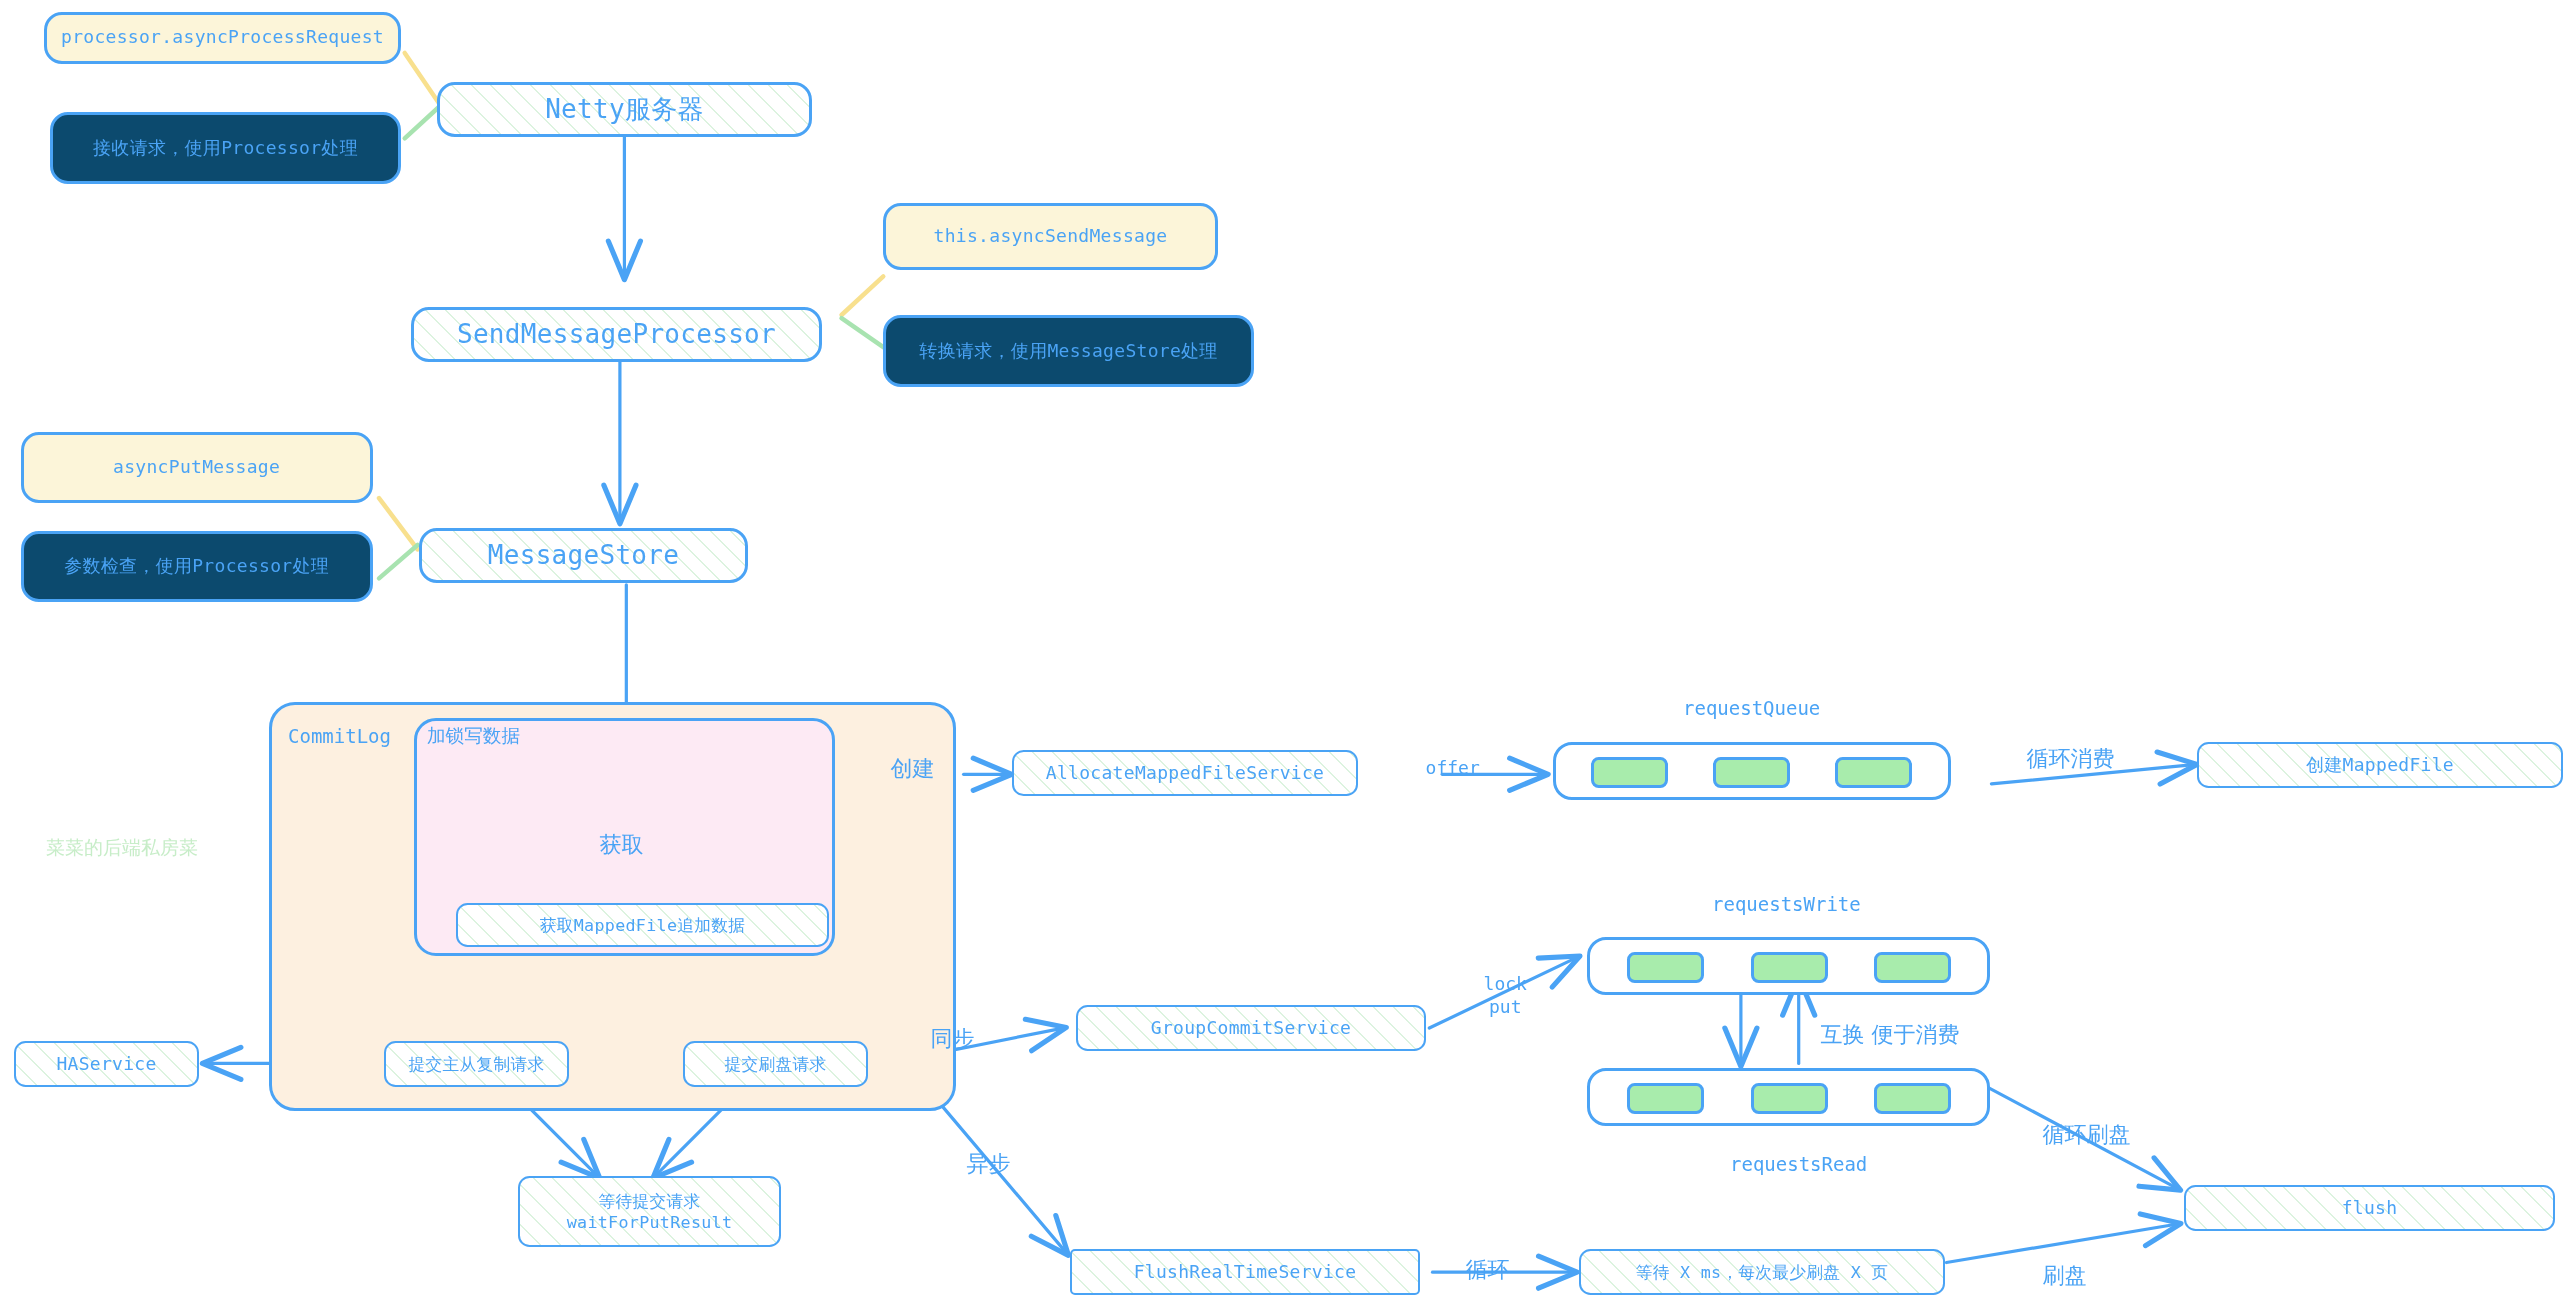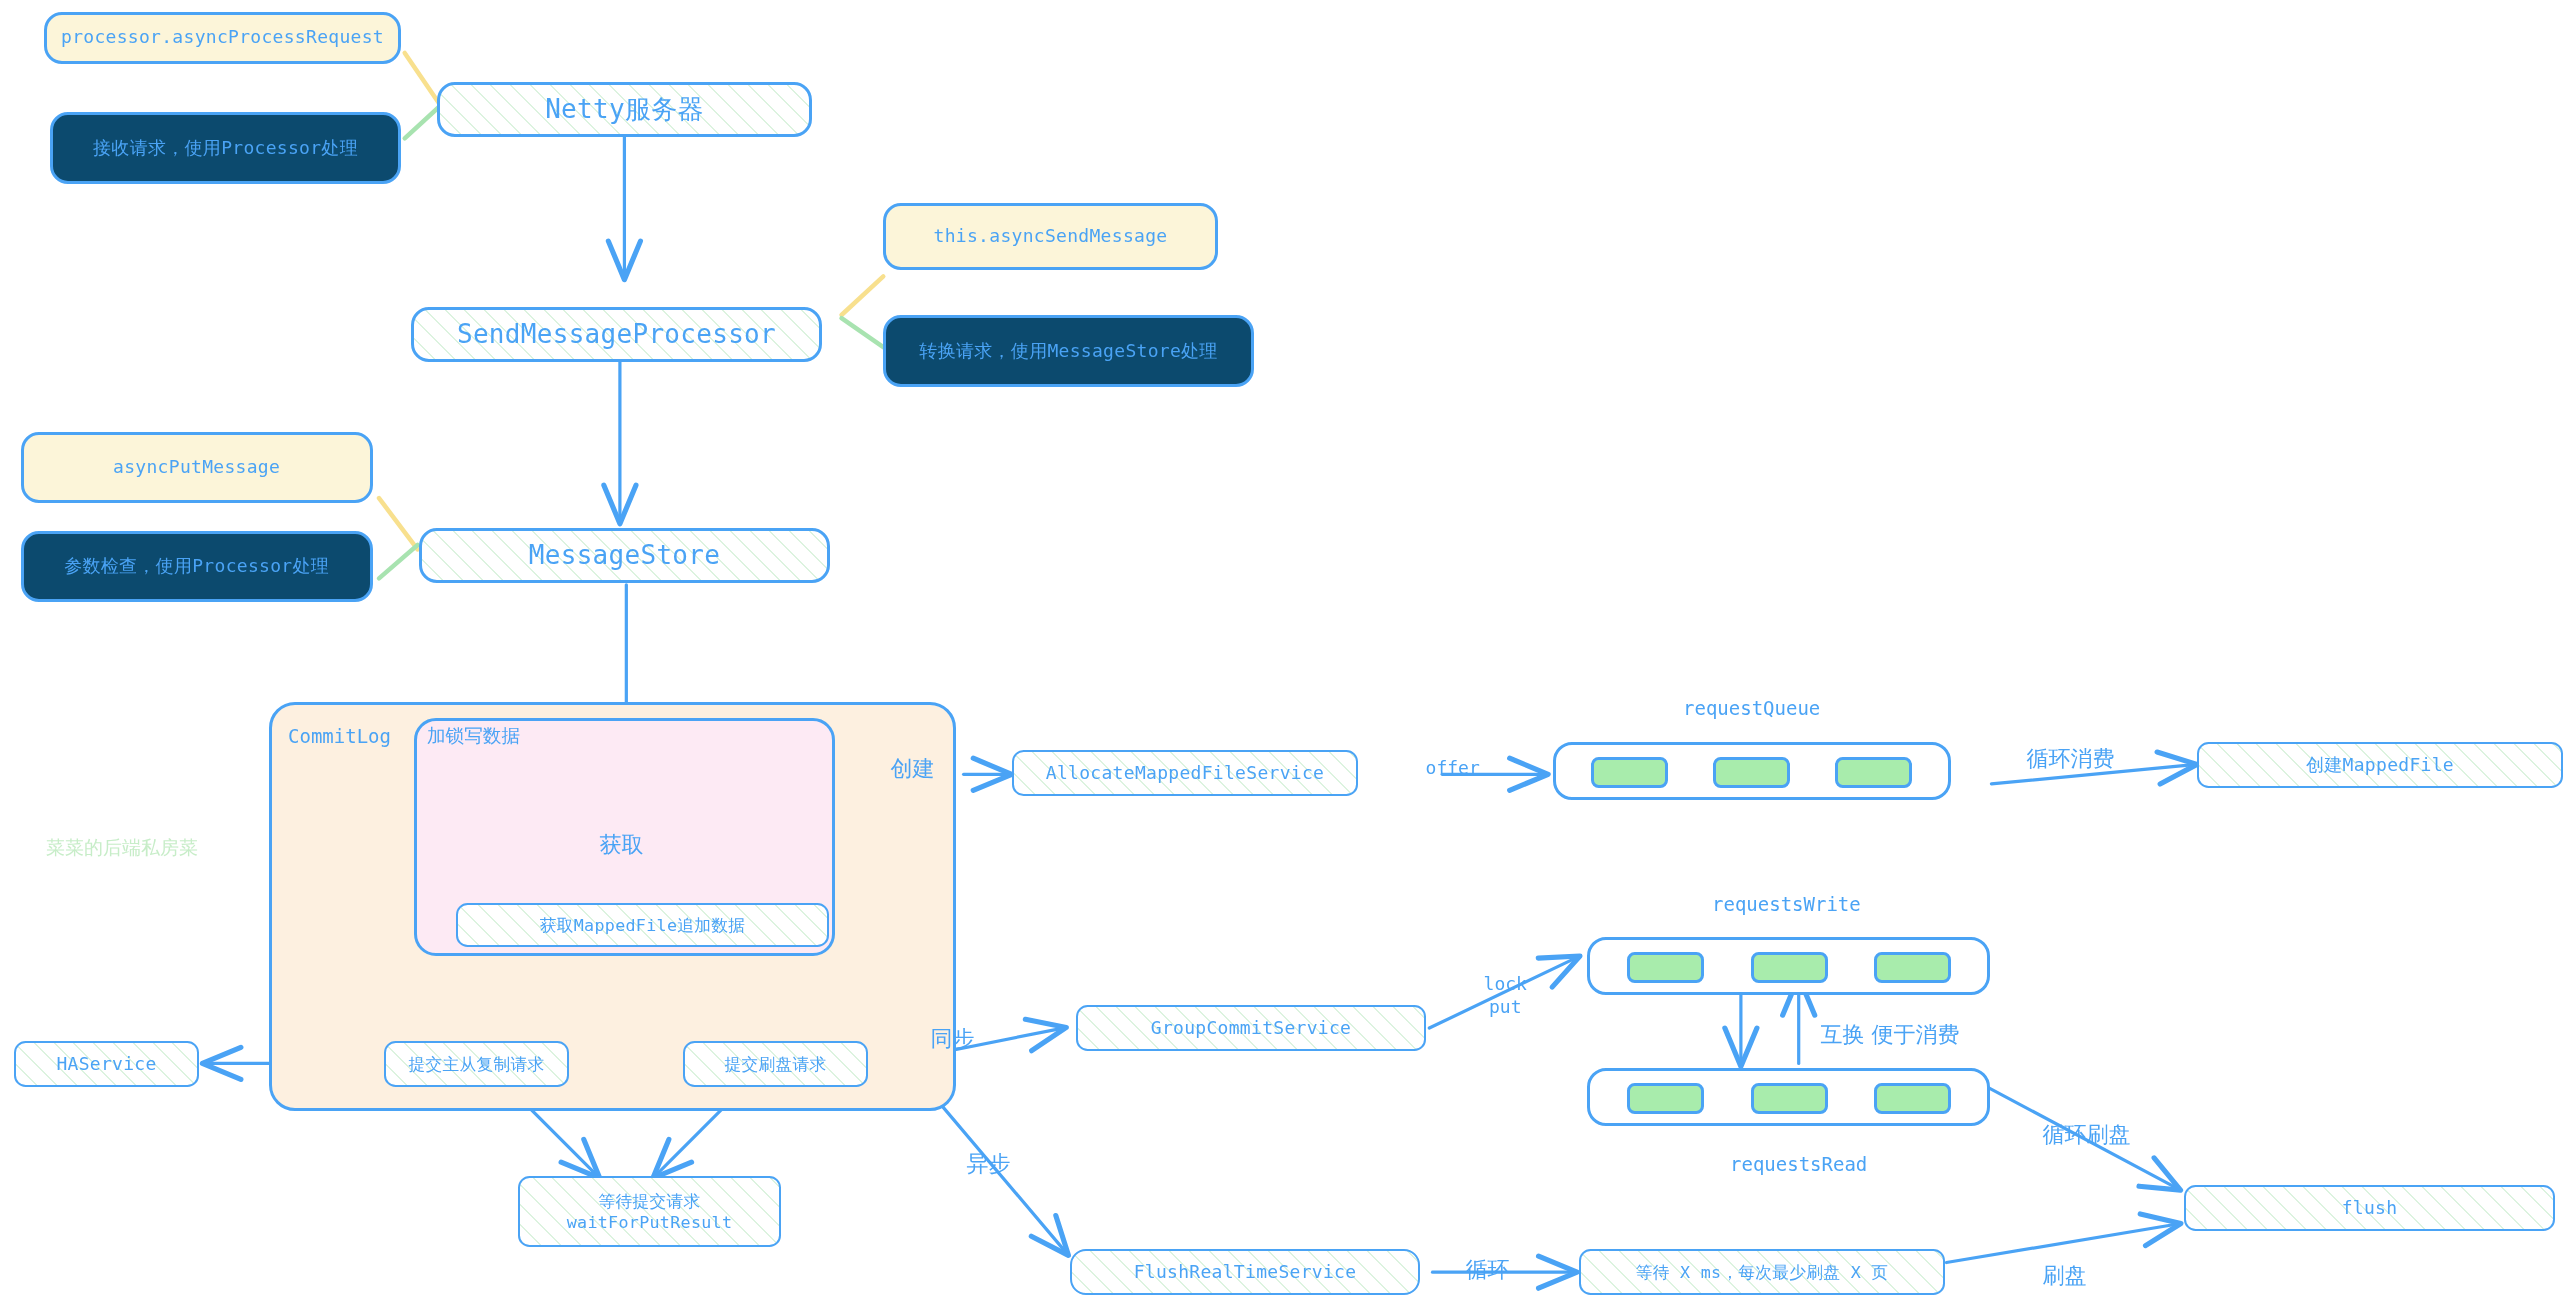--- a/index.html
+++ b/index.html
@@ -162,21 +162,21 @@
   </div>
 
   <div class="node hatch n-lg" style="left:437px;top:82px;width:375px;height:55px;">
     <span>Netty服务器</span>
   </div>
 
   <div class="node hatch n-lg" style="left:411px;top:307px;width:411px;height:55px;">
     <span>SendMessageProcessor</span>
   </div>
 
-  <div class="node hatch n-lg" style="left:419px;top:528px;width:411px;height:55px;">
+  <div class="node hatch n-lg" style="left:419px;top:528px;width:329px;height:55px;">
     <span>MessageStore</span>
   </div>
 
   <div class="container c-commitlog" style="left:269px;top:702px;width:687px;height:409px;"></div>
   <div class="c-label" style="left:288px;top:725px;">CommitLog</div>
 
   <div class="container c-lock" style="left:414px;top:718px;width:421px;height:238px;border-radius:22px;"></div>
   <div class="c-label" style="left:427px;top:723px;font-family:'DejaVu Sans',sans-serif;font-size:18.6px;">加锁写数据</div>
 
 
@@ -245,21 +245,21 @@
 
   <div class="container c-queue" style="left:1587px;top:1068px;width:403px;height:58px;">
     <div class="chip" style="left:37px;top:11.6px;width:77px;height:31px;"></div>
     <div class="chip" style="left:161px;top:11.6px;width:77px;height:31px;"></div>
     <div class="chip" style="left:284px;top:11.6px;width:77px;height:31px;"></div>
   </div>
   <div class="c-label" style="left:1730px;top:1153px;">requestsRead</div>
 
   <div class="elabel cn" style="left:2040px;top:1121px;background:transparent;">循环刷盘</div>
 
-  <div class="node hatch n-sm" style="left:1070px;top:1249px;width:350px;height:46px;border-radius:16px;border-width:2.6px;">
+  <div class="node hatch n-sm" style="left:1070px;top:1249px;width:350px;height:46px;border-radius:5px;border-width:2.6px;">
     <span>FlushRealTimeService</span>
   </div>
 
   <div class="elabel cn" style="left:1463px;top:1256px;background:transparent;">循环</div>
 
   <div class="node hatch n-xs" style="left:1579px;top:1249px;width:366px;height:46px;border-radius:11.6px;border-width:2.6px;">
     <span>等待 X ms，每次最少刷盘 X 页</span>
   </div>
 
   <div class="elabel cn" style="left:2040px;top:1262px;background:transparent;">刷盘</div>

